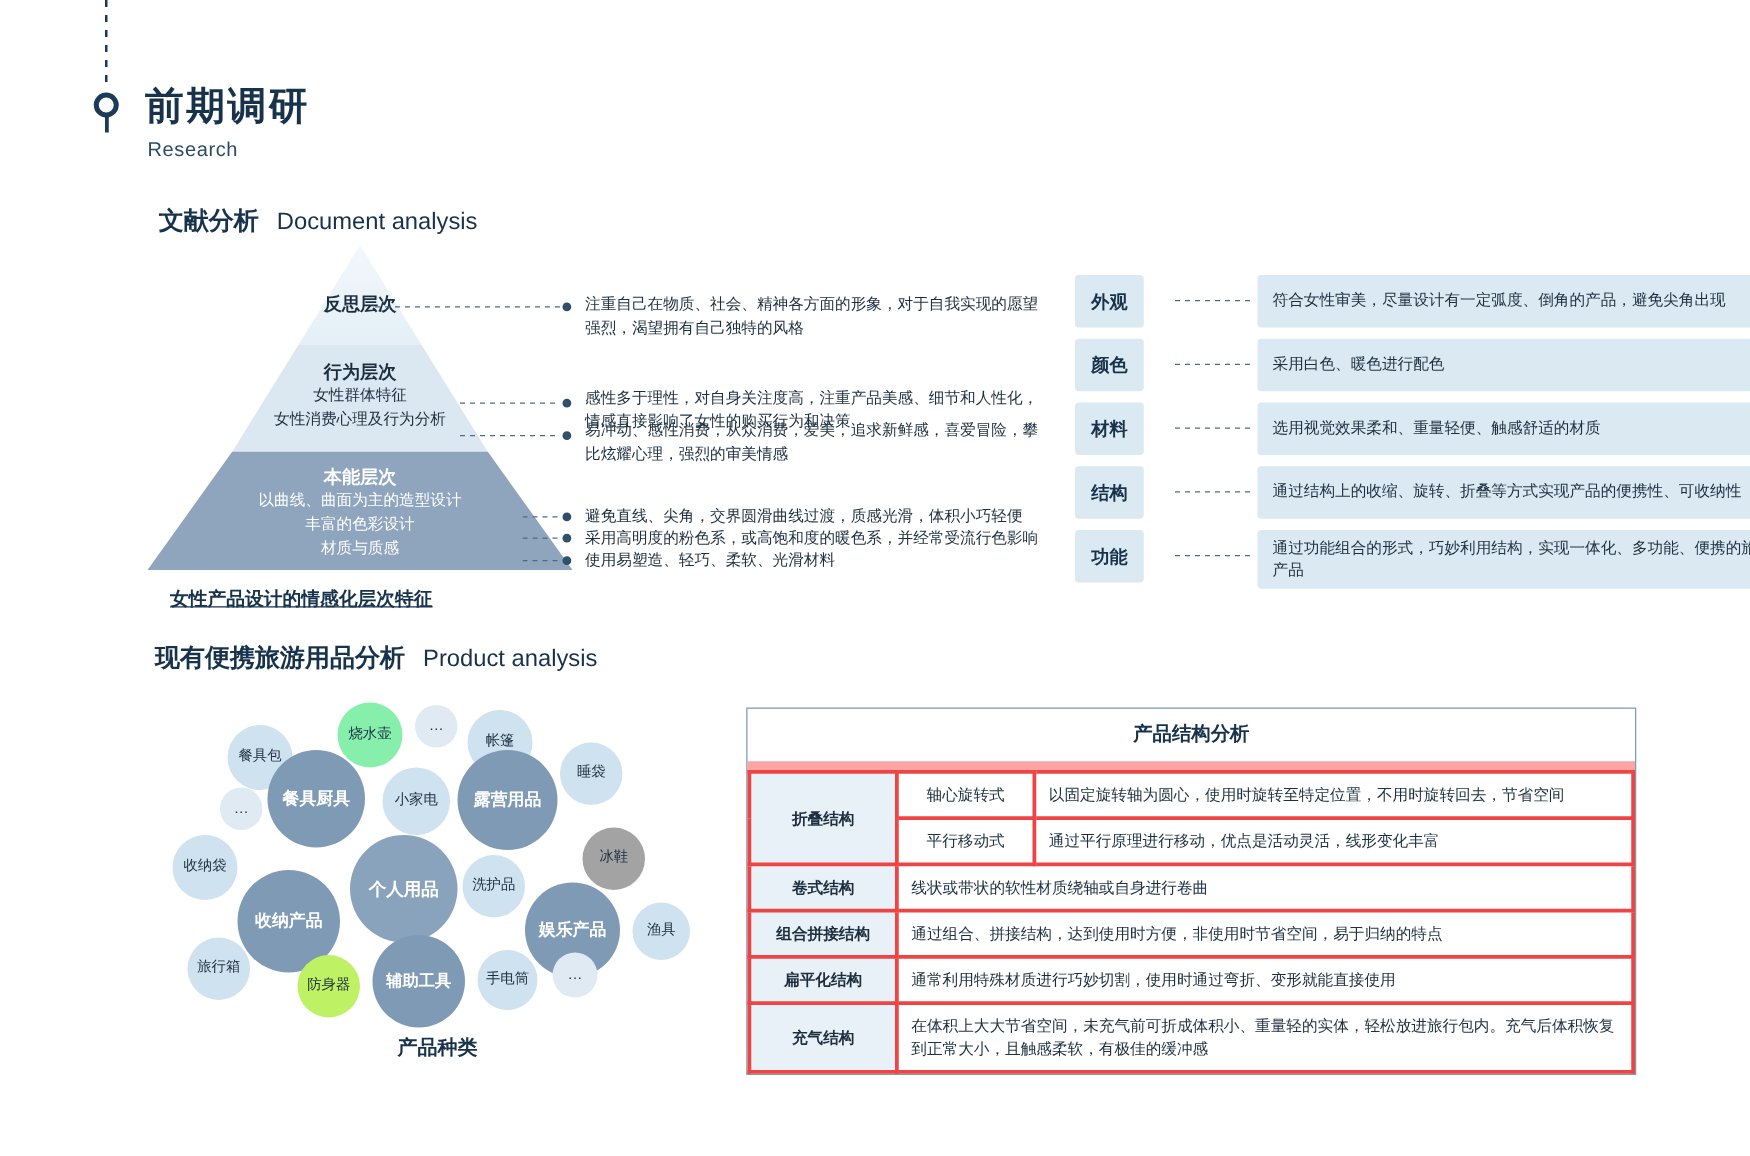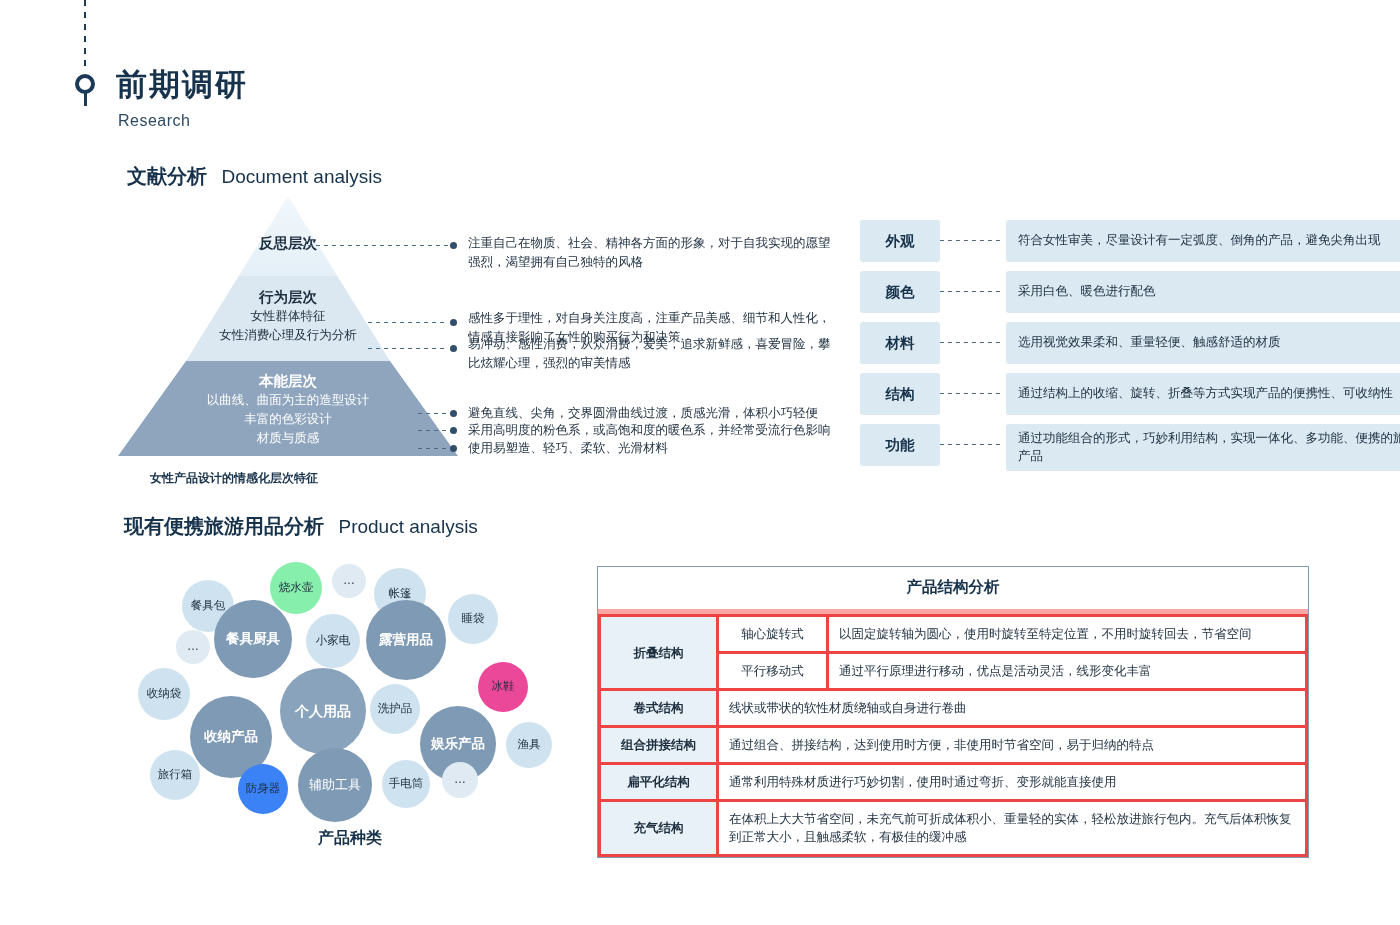--- a/index.html
+++ b/index.html
@@ -67,42 +67,42 @@
     top: 165px; height: 95px;
     background: #8fa5bd;
     clip-path: polygon(20% 0%, 80% 0%, 100% 100%, 0% 100%);
   }
   .tier-title { font-weight: bold; font-size: 14.5px; }
   .tier-line { font-size: 12.5px; line-height: 19px; }
   .tier1 { top: 38px; width: 200px; }
   .tier2 { top: 92px; width: 260px; }
   .tier3 { top: 176px; width: 300px; color: #ffffff; }
   .pyr-caption {
-    position: absolute; left: 150px; top: 470px;
-    font-size: 12px; font-weight: bold; color: #17324b;
+    position: absolute; left: 136px; top: 470px;
+    font-size: 15px; font-weight: bold; color: #17324b; text-decoration: underline;
   }
 
   
   .dot-lead {
     position: absolute; height: 1px;
     background-image: linear-gradient(to right, #4b6b86 0 4px, transparent 4px 8px);
     background-size: 8px 1px;
   }
   .bullet {
     position: absolute; width: 7px; height: 7px; border-radius: 50%;
     background: #2f4f6b;
   }
   .note {
     position: absolute; font-size: 12.5px; line-height: 19px; color: #1d2f3f;
   }
 
   
   .feat-row { position: absolute; left: 860px; height: 42px; }
   .feat-key {
-    position: absolute; left: 0; top: 0; width: 80px; height: 42px;
+    position: absolute; left: 0; top: 0; width: 55px; height: 42px;
     background: #dbe9f3; border-radius: 3px;
     display: flex; align-items: center; justify-content: center;
     font-size: 14.5px; font-weight: bold; color: #17324b;
   }
   .feat-dots {
     position: absolute; left: 80px; top: 20px; width: 62px; height: 1px;
     background-image: linear-gradient(to right, #4b6b86 0 4px, transparent 4px 8px);
     background-size: 8px 1px;
   }
   .feat-val {
@@ -122,21 +122,21 @@
   .bubbles-caption {
     position: absolute; left: 318px; top: 828px;
     font-size: 16px; font-weight: bold; color: #17324b;
   }
 
   
   .tbl { position: absolute; left: 597px; top: 566px; width: 712px; border: 1px solid #7e9ab3; border-collapse: collapse; }
   .tbl table { width: 100%; border-collapse: collapse; }
   .tbl caption {
     caption-side: top; font-size: 15.5px; font-weight: bold; color: #17324b;
-    padding: 10px 0 11px; border-bottom: 5px solid #fca5a5;
+    padding: 10px 0 11px; border-bottom: 7px solid #fca5a5;
   }
   .tbl td { border: 3px solid #ef4444; font-size: 12.5px; line-height: 18px; color: #1d2f3f; padding: 8px 10px; vertical-align: middle; }
   .tbl td.k { width: 118px; text-align: center; font-weight: bold; background: #e8f1f7; }
   .tbl td.sub { width: 110px; text-align: center; }
 </style>
 </head>
 <body>
 
 <div class="dotted-vline"></div>
 <div class="node-circle"></div>
@@ -228,30 +228,30 @@
 <div class="bubbles" id="bubble-cluster">
     <div class="bubble" style="left: 52px; top: 24px; width: 52px; height: 52px; background: rgb(207, 226, 239); color: rgb(29, 47, 63); font-size: 11.5px; font-weight: normal;">餐具包</div>
     <div class="bubble" style="left: 140px; top: 6px; width: 52px; height: 52px; background: #86efac; color: rgb(29, 47, 63); font-size: 11.5px; font-weight: normal;">烧水壶</div>
     <div class="bubble" style="left: 202px; top: 8px; width: 34px; height: 34px; background: rgb(223, 234, 243); color: rgb(29, 47, 63); font-size: 12px; font-weight: normal;">…</div>
     <div class="bubble" style="left: 244px; top: 12px; width: 52px; height: 52px; background: rgb(207, 226, 239); color: rgb(29, 47, 63); font-size: 11.5px; font-weight: normal;">帐篷</div>
     <div class="bubble" style="left: 318px; top: 38px; width: 50px; height: 50px; background: rgb(207, 226, 239); color: rgb(29, 47, 63); font-size: 11.5px; font-weight: normal;">睡袋</div>
     <div class="bubble" style="left: 46px; top: 74px; width: 34px; height: 34px; background: rgb(223, 234, 243); color: rgb(29, 47, 63); font-size: 12px; font-weight: normal;">…</div>
     <div class="bubble" style="left: 84px; top: 44px; width: 78px; height: 78px; background: rgb(126, 154, 181); color: rgb(255, 255, 255); font-size: 13.5px; font-weight: bold;">餐具厨具</div>
     <div class="bubble" style="left: 176px; top: 58px; width: 54px; height: 54px; background: rgb(207, 226, 239); color: rgb(29, 47, 63); font-size: 11.5px; font-weight: normal;">小家电</div>
     <div class="bubble" style="left: 236px; top: 44px; width: 80px; height: 80px; background: rgb(126, 154, 181); color: rgb(255, 255, 255); font-size: 13.5px; font-weight: bold;">露营用品</div>
-    <div class="bubble" style="left: 348px; top: 106px; width: 50px; height: 50px; background: #ec4899; color: rgb(29, 47, 63); font-size: 11.5px; font-weight: normal;">冰鞋</div>
+    <div class="bubble" style="left: 336px; top: 106px; width: 50px; height: 50px; background: #a3a3a3; color: rgb(29, 47, 63); font-size: 11.5px; font-weight: normal;">冰鞋</div>
     <div class="bubble" style="left: 8px; top: 112px; width: 52px; height: 52px; background: rgb(207, 226, 239); color: rgb(29, 47, 63); font-size: 11.5px; font-weight: normal;">收纳袋</div>
     <div class="bubble" style="left: 150px; top: 112px; width: 86px; height: 86px; background: rgb(137, 163, 189); color: rgb(255, 255, 255); font-size: 14px; font-weight: bold;">个人用品</div>
     <div class="bubble" style="left: 240px; top: 128px; width: 50px; height: 50px; background: rgb(207, 226, 239); color: rgb(29, 47, 63); font-size: 11.5px; font-weight: normal;">洗护品</div>
     <div class="bubble" style="left: 60px; top: 140px; width: 82px; height: 82px; background: rgb(126, 154, 181); color: rgb(255, 255, 255); font-size: 13.5px; font-weight: bold;">收纳产品</div>
     <div class="bubble" style="left: 290px; top: 150px; width: 76px; height: 76px; background: rgb(126, 154, 181); color: rgb(255, 255, 255); font-size: 13.5px; font-weight: bold;">娱乐产品</div>
     <div class="bubble" style="left: 376px; top: 166px; width: 46px; height: 46px; background: rgb(207, 226, 239); color: rgb(29, 47, 63); font-size: 11.5px; font-weight: normal;">渔具</div>
     <div class="bubble" style="left: 20px; top: 194px; width: 50px; height: 50px; background: rgb(207, 226, 239); color: rgb(29, 47, 63); font-size: 11.5px; font-weight: normal;">旅行箱</div>
-    <div class="bubble" style="left: 108px; top: 208px; width: 50px; height: 50px; background: #3b82f6; color: rgb(29, 47, 63); font-size: 11.5px; font-weight: normal;">防身器</div>
-    <div class="bubble" style="left: 168px; top: 192px; width: 74px; height: 74px; background: rgb(126, 154, 181); color: rgb(255, 255, 255); font-size: 13px; font-weight: normal;">辅助工具</div>
+    <div class="bubble" style="left: 108px; top: 208px; width: 50px; height: 50px; background: #bef264; color: rgb(29, 47, 63); font-size: 11.5px; font-weight: normal;">防身器</div>
+    <div class="bubble" style="left: 168px; top: 192px; width: 74px; height: 74px; background: rgb(126, 154, 181); color: rgb(255, 255, 255); font-size: 13px; font-weight: bold;">辅助工具</div>
     <div class="bubble" style="left: 252px; top: 204px; width: 48px; height: 48px; background: rgb(207, 226, 239); color: rgb(29, 47, 63); font-size: 11.5px; font-weight: normal;">手电筒</div>
     <div class="bubble" style="left: 312px; top: 206px; width: 36px; height: 36px; background: rgb(223, 234, 243); color: rgb(29, 47, 63); font-size: 12px; font-weight: normal;">…</div>
   </div>
 <div class="bubbles-caption">产品种类</div>
 
 <div class="tbl">
   <table>
     <caption>产品结构分析</caption>
     <tbody id="tbl-body">
         <tr>

